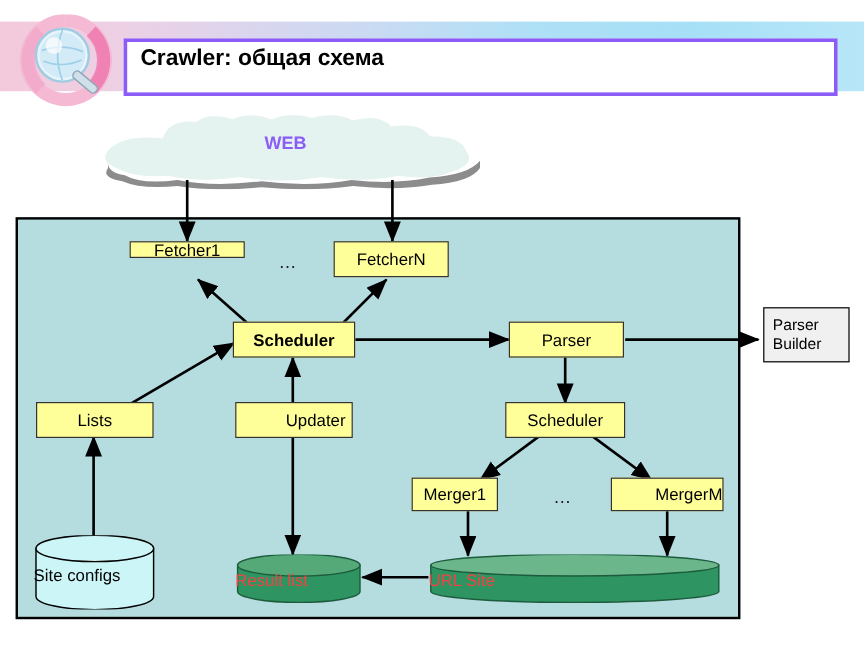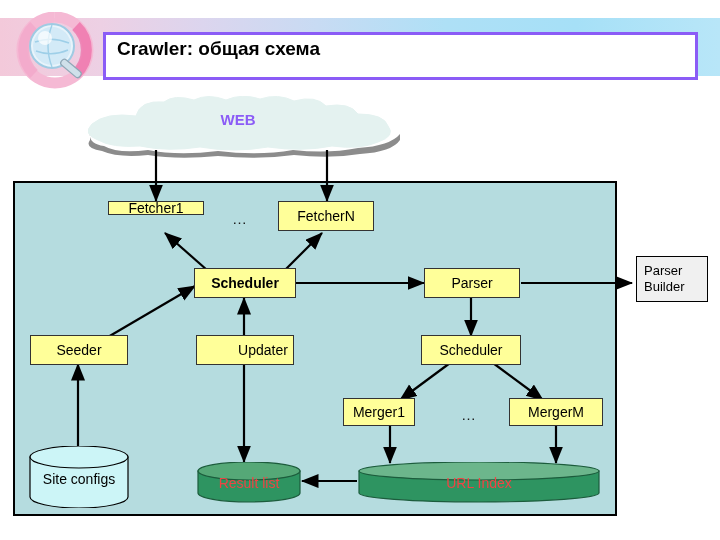--- a/index.html
+++ b/index.html
@@ -117,21 +117,21 @@
     letter-spacing: 1px;
   }
 
   
   .cylinder {
     position: absolute;
   }
   .cyl-label {
     position: absolute;
     width: 100%;
-    text-align: center;
+    text-align: left;
     font-size: 14px;
     white-space: nowrap;
   }
   .cyl-label.dark { color: #000000; }
   .cyl-label.light { color: #ef4444; }
 </style>
 </head>
 <body>
 
 <div id="header-band"></div>
@@ -235,38 +235,38 @@
 <div class="node" style="left:424px; top:268px; width:96px; height:30px;">
   <span>Parser</span>
 </div>
 
 <div class="node white-node" style="left:636px; top:256px; width:72px; height:46px; justify-content:center;">
   <span>Parser</span>
   <span>Builder</span>
 </div>
 
 <div class="node" style="left:30px; top:335px; width:98px; height:30px;">
-  <span>Seeder</span>
+  <span>Lists</span>
 </div>
 
 <div class="node" style="left:196px; top:335px; width:98px; height:30px;padding-left:36px;">
   <span>Updater</span>
 </div>
 
 <div class="node" style="left:421px; top:335px; width:100px; height:30px;">
   <span>Scheduler</span>
 </div>
 
 <div class="node" style="left:343px; top:398px; width:72px; height:28px;">
   <span>Merger1</span>
 </div>
 
 <div class="ellipsis" style="left:461px; top:406px;">…</div>
 
-<div class="node" style="left:509px; top:398px; width:94px; height:28px;">
+<div class="node" style="left:509px; top:398px; width:94px; height:28px;justify-content:flex-end;">
   <span>MergerM</span>
 </div>
 
 <div class="cylinder" style="left:28px; top:446px; width:102px; height:62px;">
   <svg width="102" height="62" viewBox="0 0 102 62">
     <path d="M2 11 L2 51 A49 11 0 0 0 100 51 L100 11 Z" fill="#ccf5f7" stroke="#000000" stroke-width="1.2"></path>
     <ellipse cx="51" cy="11" rx="49" ry="11" fill="#ccf5f7" stroke="#000000" stroke-width="1.2"></ellipse>
   </svg>
   <div class="cyl-label dark" style="top:25px;">Site configs</div>
 </div>
@@ -277,14 +277,14 @@
     <ellipse cx="53" cy="9" rx="51" ry="9" fill="#55a877" stroke="#1c5c3c" stroke-width="1.2"></ellipse>
   </svg>
   <div class="cyl-label light" style="top:13px;">Result list</div>
 </div>
 
 <div class="cylinder" style="left:357px; top:462px; width:244px; height:42px;">
   <svg width="244" height="42" viewBox="0 0 244 42">
     <path d="M2 9 L2 31 A120 9 0 0 0 242 31 L242 9 Z" fill="#2e9461" stroke="#1c5c3c" stroke-width="1.2"></path>
     <ellipse cx="122" cy="9" rx="120" ry="9" fill="#6cb68c" stroke="#1c5c3c" stroke-width="1.2"></ellipse>
   </svg>
-  <div class="cyl-label light" style="top:13px;">URL Index</div>
+  <div class="cyl-label light" style="top:13px;">URL Site</div>
 </div>
 
 </body></html>

